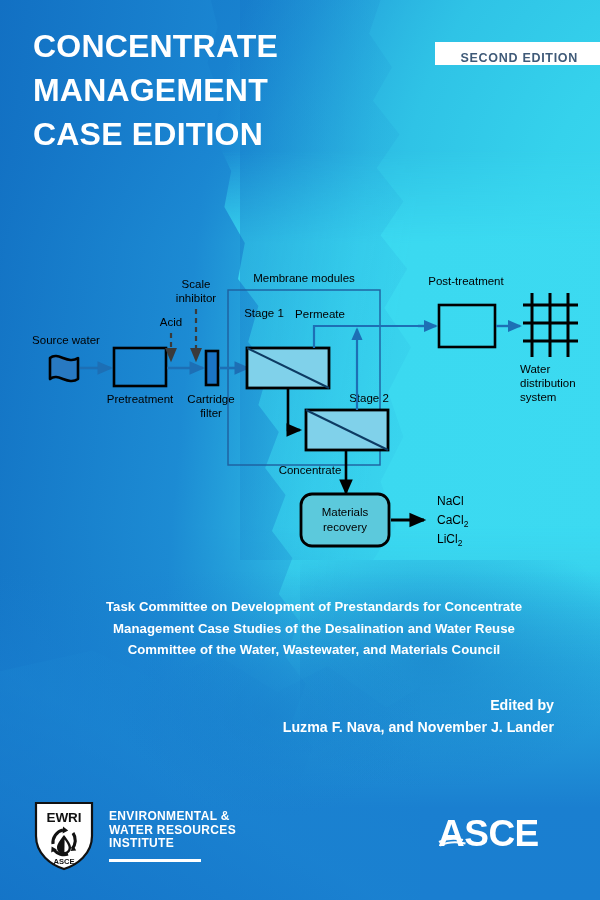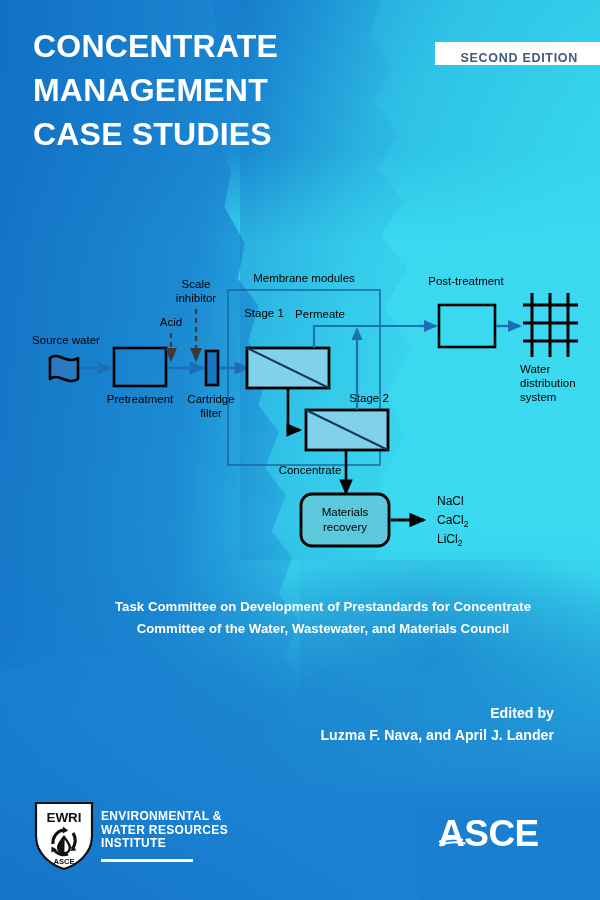--- a/index.html
+++ b/index.html
@@ -100,41 +100,40 @@
     line-height:44px;
     white-space:nowrap;
   }
 
   
   #diagram { position:absolute; left:0; top:255px; width:600px; height:320px; z-index:7; }
   #diagram svg { display:block; }
 
   
   .committee {
-    position:absolute; left:73px; top:596px; width:500px;
+    position:absolute; left:64px; top:596px; width:500px;
     text-align:center;
     color:#ffffff;
     font-size:13.2px; font-weight:700; line-height:21.5px;
     letter-spacing:.05px;
     z-index:8;
   }
   .committee div { white-space:nowrap; }
 
   
   .editors {
     position:absolute; right:46px; top:694px; width:420px;
     text-align:right; color:#ffffff;
     font-size:14.2px; font-weight:700; line-height:22px;
     z-index:8;
-    margin-top:8px;
   }
   .editors div { white-space:nowrap; }
 
   
-  .ewri { position:absolute; left:33px; bottom:28px; display:flex; align-items:center; gap:6px; z-index:8;justify-content:flex-end; }
+  .ewri { position:absolute; left:33px; bottom:28px; display:flex; align-items:center; gap:14px; z-index:8;justify-content:flex-end; }
   .ewri-text {
     color:#ffffff; font-size:12px; font-weight:700;
     letter-spacing:.35px; line-height:13.5px; text-transform:uppercase;
   }
   .ewri-rule { width:92px; height:3px; background:#fff; margin-top:8px; }
 
   
   .asce { position:absolute; right:42px; bottom:40px; z-index:8; }
 </style>
 </head>
@@ -151,21 +150,21 @@
   <div class="bg-soft-1"></div>
   <div class="bg-soft-2"></div>
 
   <div class="edition-badge">
     <span>SECOND EDITION</span>
   </div>
 
   <div class="title">
     <div class="title-line">CONCENTRATE</div>
     <div class="title-line">MANAGEMENT</div>
-    <div class="title-line">CASE STUDIES</div>
+    <div class="title-line">CASE EDITION</div>
   </div>
 
   <div id="diagram">
     <svg width="600" height="320" viewBox="0 0 600 320" xmlns="http://www.w3.org/2000/svg">
       <defs>
         <marker id="arrB" markerWidth="7" markerHeight="7" refX="5.2" refY="3" orient="auto">
           <path d="M0,0.4 L6,3 L0,5.6 z" fill="#1d6fb5"></path>
         </marker>
         <marker id="arrK" markerWidth="7" markerHeight="7" refX="5.2" refY="3" orient="auto">
           <path d="M0,0.4 L6,3 L0,5.6 z" fill="#000"></path>
@@ -242,26 +241,27 @@
       <line x1="391" y1="265" x2="424" y2="265" stroke="#000" stroke-width="2.8" marker-end="url(#arrK)"></line>
 
       <text x="437" y="250" font-family="Liberation Sans, sans-serif" font-size="12" fill="#000">NaCl</text>
       <text x="437" y="269" font-family="Liberation Sans, sans-serif" font-size="12" fill="#000">CaCl<tspan font-size="8.5" dy="3">2</tspan></text>
       <text x="437" y="288" font-family="Liberation Sans, sans-serif" font-size="12" fill="#000">LiCl<tspan font-size="8.5" dy="3">2</tspan></text>
     </svg>
   </div>
 
   <div class="committee">
     <div>Task Committee on Development of Prestandards for Concentrate</div>
+    <div>Management Case Studies of the Desalination and Water Reuse</div>
     <div>Committee of the Water, Wastewater, and Materials Council</div>
   </div>
 
   <div class="editors">
     <div>Edited by</div>
-    <div>Luzma F. Nava, and April J. Lander</div>
+    <div>Luzma F. Nava, and November J. Lander</div>
   </div>
 
   <div class="ewri">
     <svg width="62" height="72" viewBox="0 0 62 72" xmlns="http://www.w3.org/2000/svg">
       <path d="M3,3 L59,3 L59,36 C59,54 44,65 31,69 C18,65 3,54 3,36 Z" fill="#ffffff" stroke="#111" stroke-width="2.2"></path>
       <text x="31" y="22" font-family="Liberation Sans, sans-serif" font-size="13.5" font-weight="700" fill="#111" text-anchor="middle">EWRI</text>
 
       <g fill="none" stroke="#111" stroke-width="3.1" stroke-linecap="butt">
         <path d="M20,44 A13,13 0 0 1 30,30"></path>
         <path d="M40,33 A13,13 0 0 1 39,49"></path>

